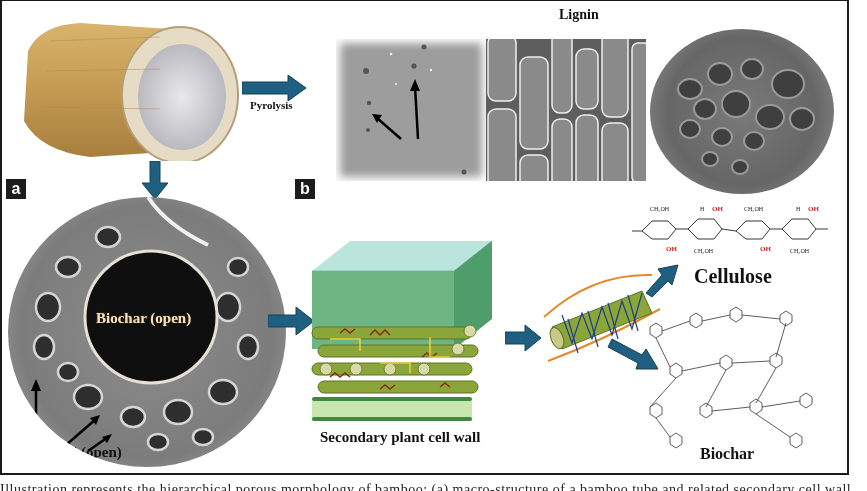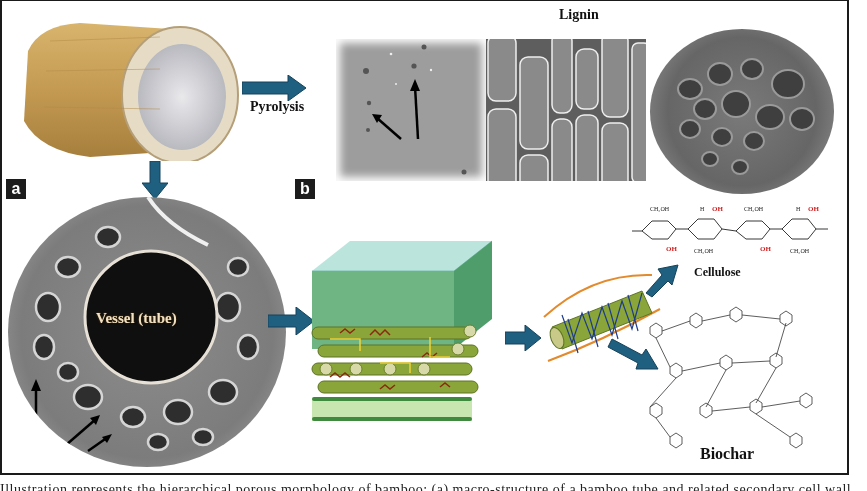--- a/index.html
+++ b/index.html
@@ -40,21 +40,21 @@
     <svg width="26" height="40" viewBox="0 0 26 40">
       <path d="M8 0 H18 V22 H26 L13 38 L0 22 H8 Z" fill="#1f5f80" stroke="#16435a" stroke-width="1"></path>
     </svg>
   </div>
 
   <div class="abs" style="left:240px;top:74px;">
     <svg width="64" height="26" viewBox="0 0 64 26">
       <path d="M0 7 H46 V0 L64 13 L46 26 V19 H0 Z" fill="#1f5f80" stroke="#16435a" stroke-width="1"></path>
     </svg>
   </div>
-  <div class="abs label-txt" style="left:248px;top:98px;font-size:14px;">Pyrolysis</div>
+  <div class="abs label-txt" style="left:248px;top:98px;font-size:11px;">Pyrolysis</div>
 
   <div class="panel-tag" style="left:4px;top:178px;">a</div>
 
   <div class="panel-tag" style="left:293px;top:178px;">b</div>
 
   <div class="abs label-txt" style="left:557px;top:6px;font-size:14px;">Lignin</div>
 
   <div class="abs" style="left:334px;top:38px;width:150px;height:142px;background:#9d9d9d;box-shadow:0 0 8px 4px #fff inset;">
     <svg width="150" height="142" viewBox="0 0 150 142">
       <g fill="#555">
@@ -136,21 +136,22 @@
       </g>
       <circle cx="143" cy="120" r="66" fill="#0f0f0f" stroke="#e6e0d6" stroke-width="3"></circle>
       <path d="M140 0 Q158 28 200 48" stroke="#f0f0f0" stroke-width="4" fill="none"></path>
       <path d="M88 222 L58 248" stroke="#000" stroke-width="2.5"></path>
         <path d="M92 218 L82 221 L88 228 Z" fill="#000"></path>
       <path d="M28 250 L28 190" stroke="#000" stroke-width="2.5"></path>
         <path d="M28 182 L33 194 L23 194 Z" fill="#000"></path>
       <path d="M100 240 L80 254" stroke="#000" stroke-width="2.5"></path>
         <path d="M104 237 L94 240 L99 246 Z" fill="#000"></path>
     </svg>
-    <div class="abs label-txt" style="left:88px;top:113px;font-size:15px;color:#f2e2c3;text-shadow:0 0 2px #6b4a1a,1px 1px 1px #000;">Vessel (tube)</div>
+    <div class="abs label-txt" style="left:88px;top:113px;font-size:15px;color:#f2e2c3;text-shadow:0 0 2px #6b4a1a,1px 1px 1px #000;">Biochar (open)</div>
+    <div class="abs label-txt" style="left:12px;top:247px;font-size:15px;">Tracheid (open)</div>
   </div>
 
   <div class="abs" style="left:266px;top:306px;">
     <svg width="46" height="28" viewBox="0 0 46 28">
       <path d="M0 8 H28 V0 L46 14 L28 28 V20 H0 Z" fill="#1f5f80" stroke="#16435a" stroke-width="1"></path>
     </svg>
   </div>
 
   <div class="abs" style="left:308px;top:226px;width:184px;height:196px;">
     <svg width="184" height="196" viewBox="0 0 184 196">
@@ -189,20 +190,21 @@
           <path d="M70 136 L100 136 L100 146"></path>
           <path d="M120 110 L120 130 L140 130"></path>
       </g>
       <rect x="2" y="172" width="160" height="22" fill="#c8e6b0"></rect>
       <g fill="#3f8a3f">
           <rect x="2" y="170" width="160" height="4" rx="2"></rect>
           <rect x="2" y="190" width="160" height="4" rx="2"></rect>
         </g>
     </svg>
   </div>
+  <div class="abs label-txt" style="left:318px;top:428px;font-size:15px;">Secondary plant cell wall</div>
 
   <div class="abs" style="left:503px;top:324px;">
     <svg width="36" height="26" viewBox="0 0 36 26">
       <path d="M0 7 H20 V0 L36 13 L20 26 V19 H0 Z" fill="#1f5f80" stroke="#16435a" stroke-width="1"></path>
     </svg>
   </div>
 
   <div class="abs" style="left:540px;top:252px;width:140px;height:120px;">
     <svg width="140" height="120" viewBox="0 0 140 120">
       <path d="M2 64 Q50 20 110 22" stroke="#e38a2c" stroke-width="2" fill="none"></path>
@@ -236,21 +238,21 @@
         <text x="168" y="12">H</text>
       </g>
       <g font-family="Liberation Serif, serif" font-size="7" font-weight="bold" fill="#d42020">
         <text x="84" y="12">OH</text>
         <text x="38" y="52">OH</text>
         <text x="180" y="12">OH</text>
         <text x="132" y="52">OH</text>
       </g>
     </svg>
   </div>
-  <div class="abs label-txt" style="left:692px;top:264px;font-size:12px;">Cellulose</div>
+  <div class="abs label-txt" style="left:692px;top:264px;font-size:20px;">Cellulose</div>
 
   <div class="abs" style="left:628px;top:286px;width:200px;height:182px;">
     <svg width="200" height="182" viewBox="0 0 200 182">
       <g fill="none" stroke="#333" stroke-width="0.8">
         <path d="M20 40 l6 -4 l6 4 l0 7 l-6 4 l-6 -4 Z"></path>
           <path d="M60 30 l6 -4 l6 4 l0 7 l-6 4 l-6 -4 Z"></path>
         <path d="M100 24 l6 -4 l6 4 l0 7 l-6 4 l-6 -4 Z"></path>
           <path d="M150 28 l6 -4 l6 4 l0 7 l-6 4 l-6 -4 Z"></path>
         <path d="M40 80 l6 -4 l6 4 l0 7 l-6 4 l-6 -4 Z"></path>
           <path d="M90 72 l6 -4 l6 4 l0 7 l-6 4 l-6 -4 Z"></path>

